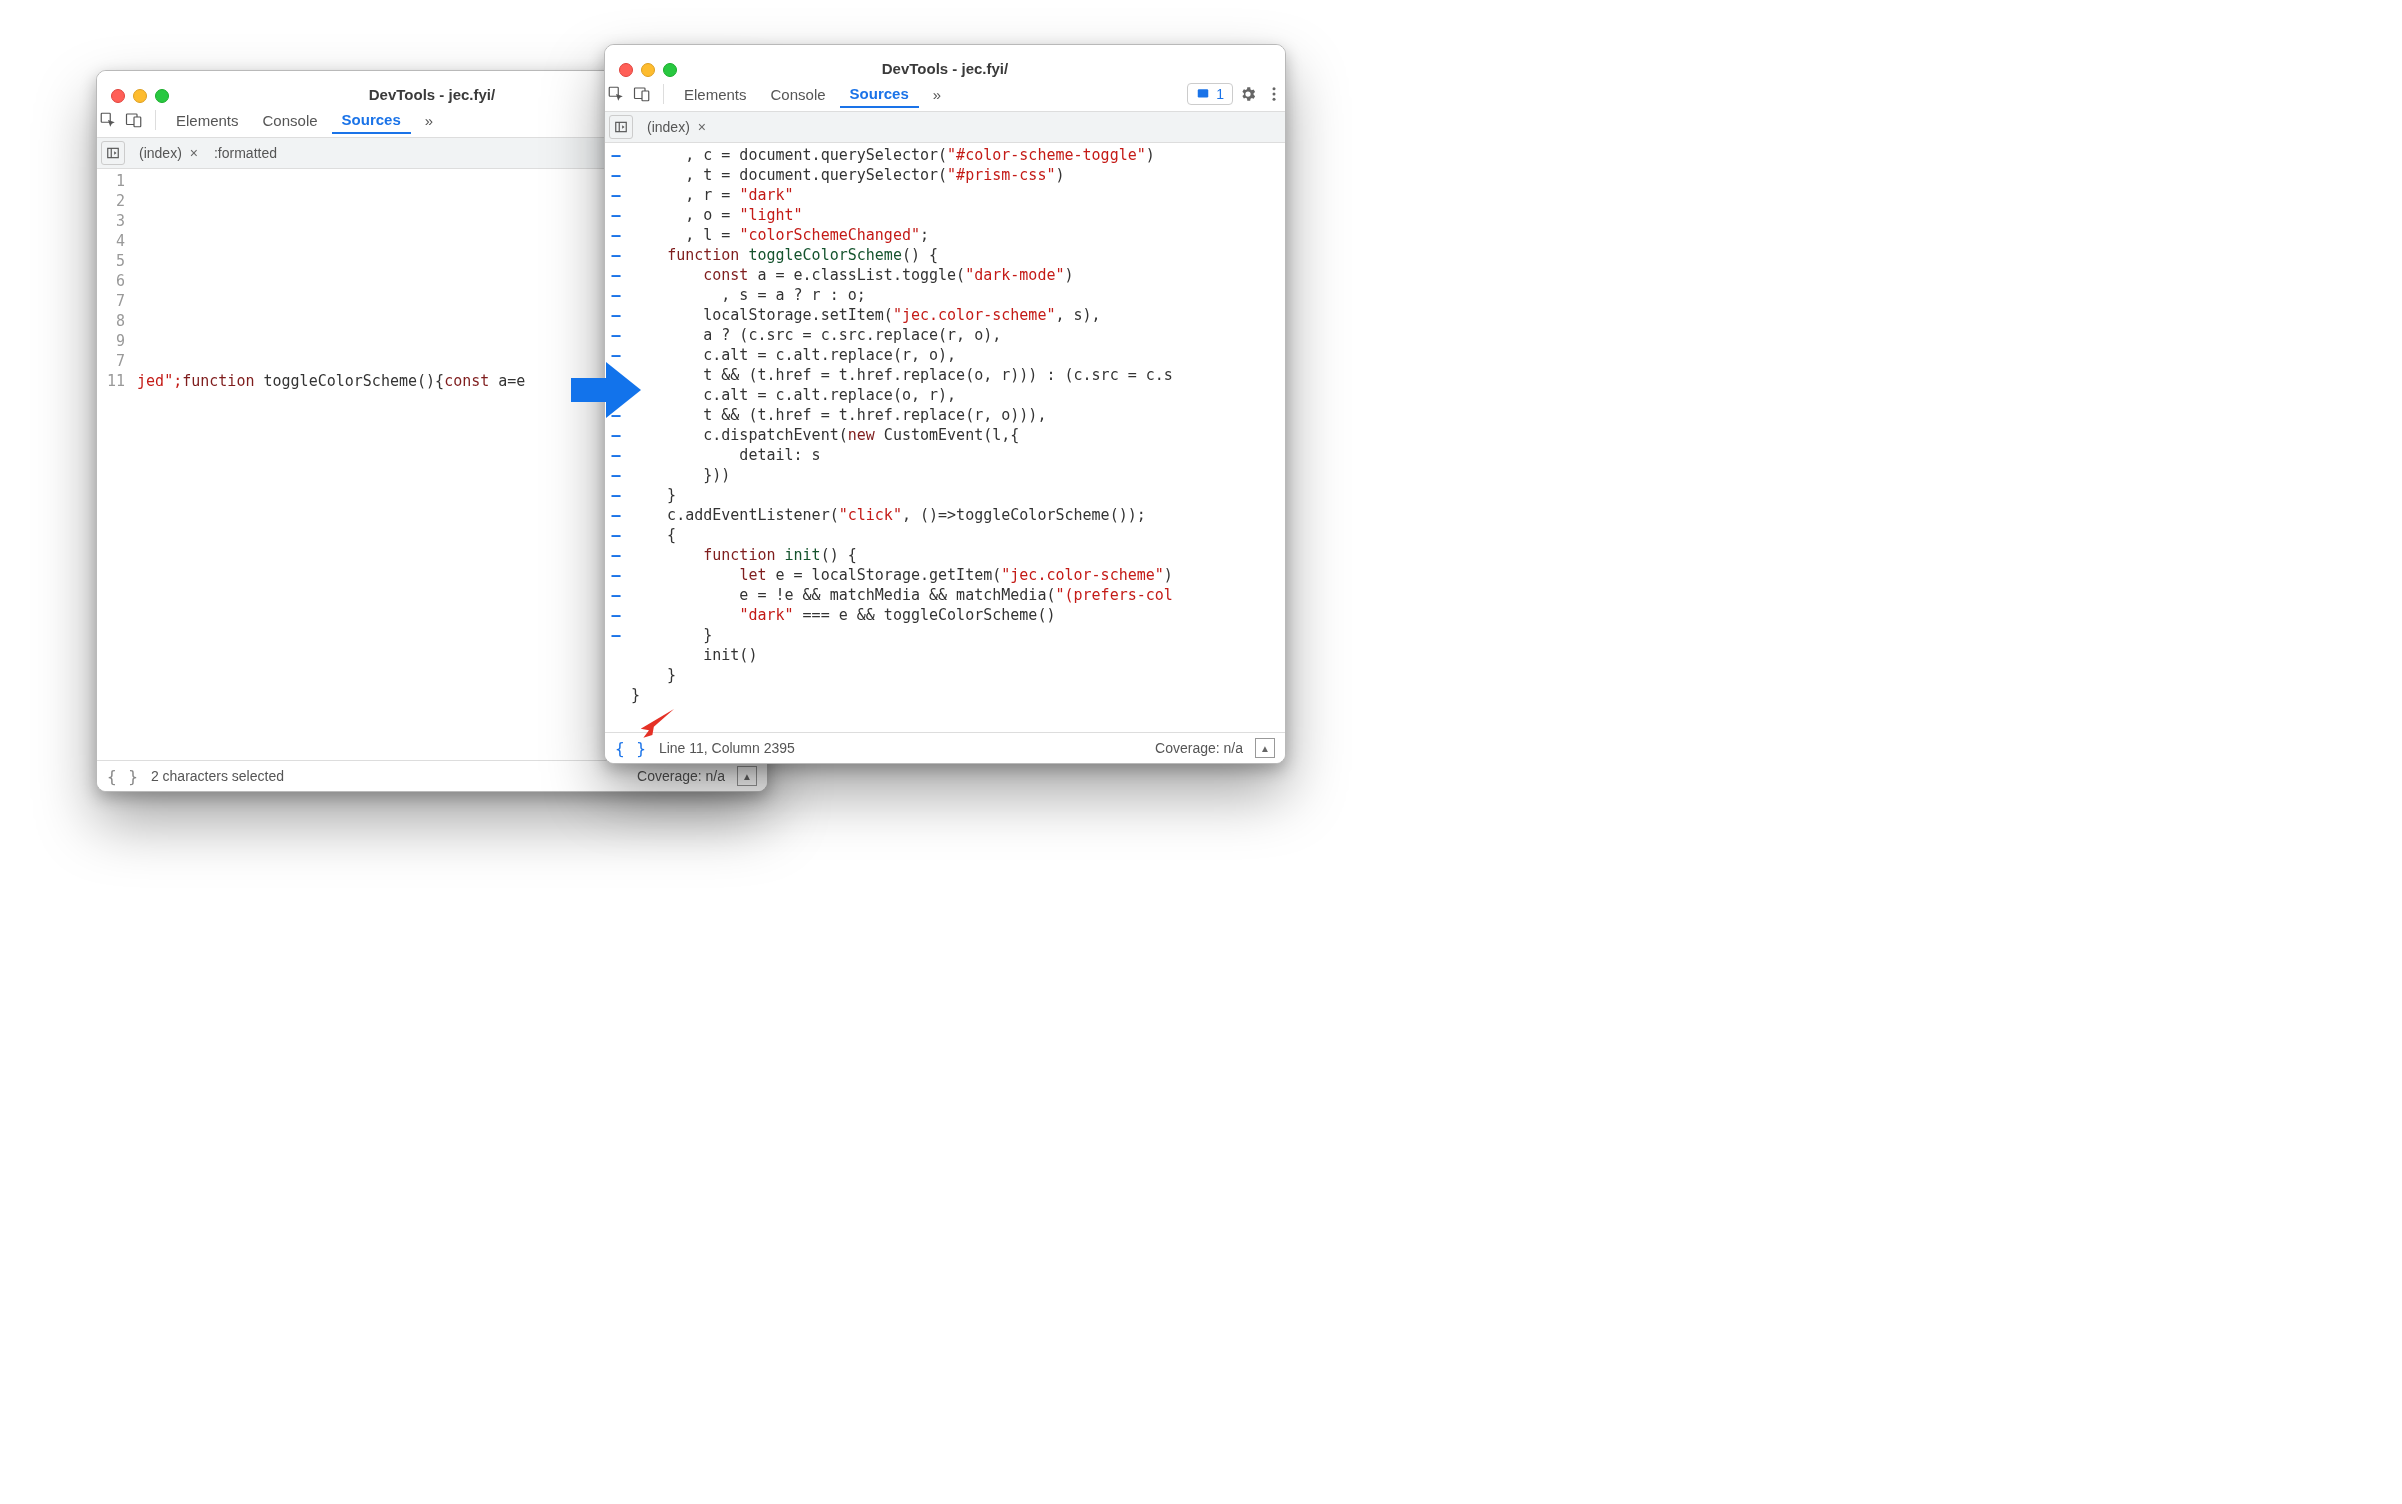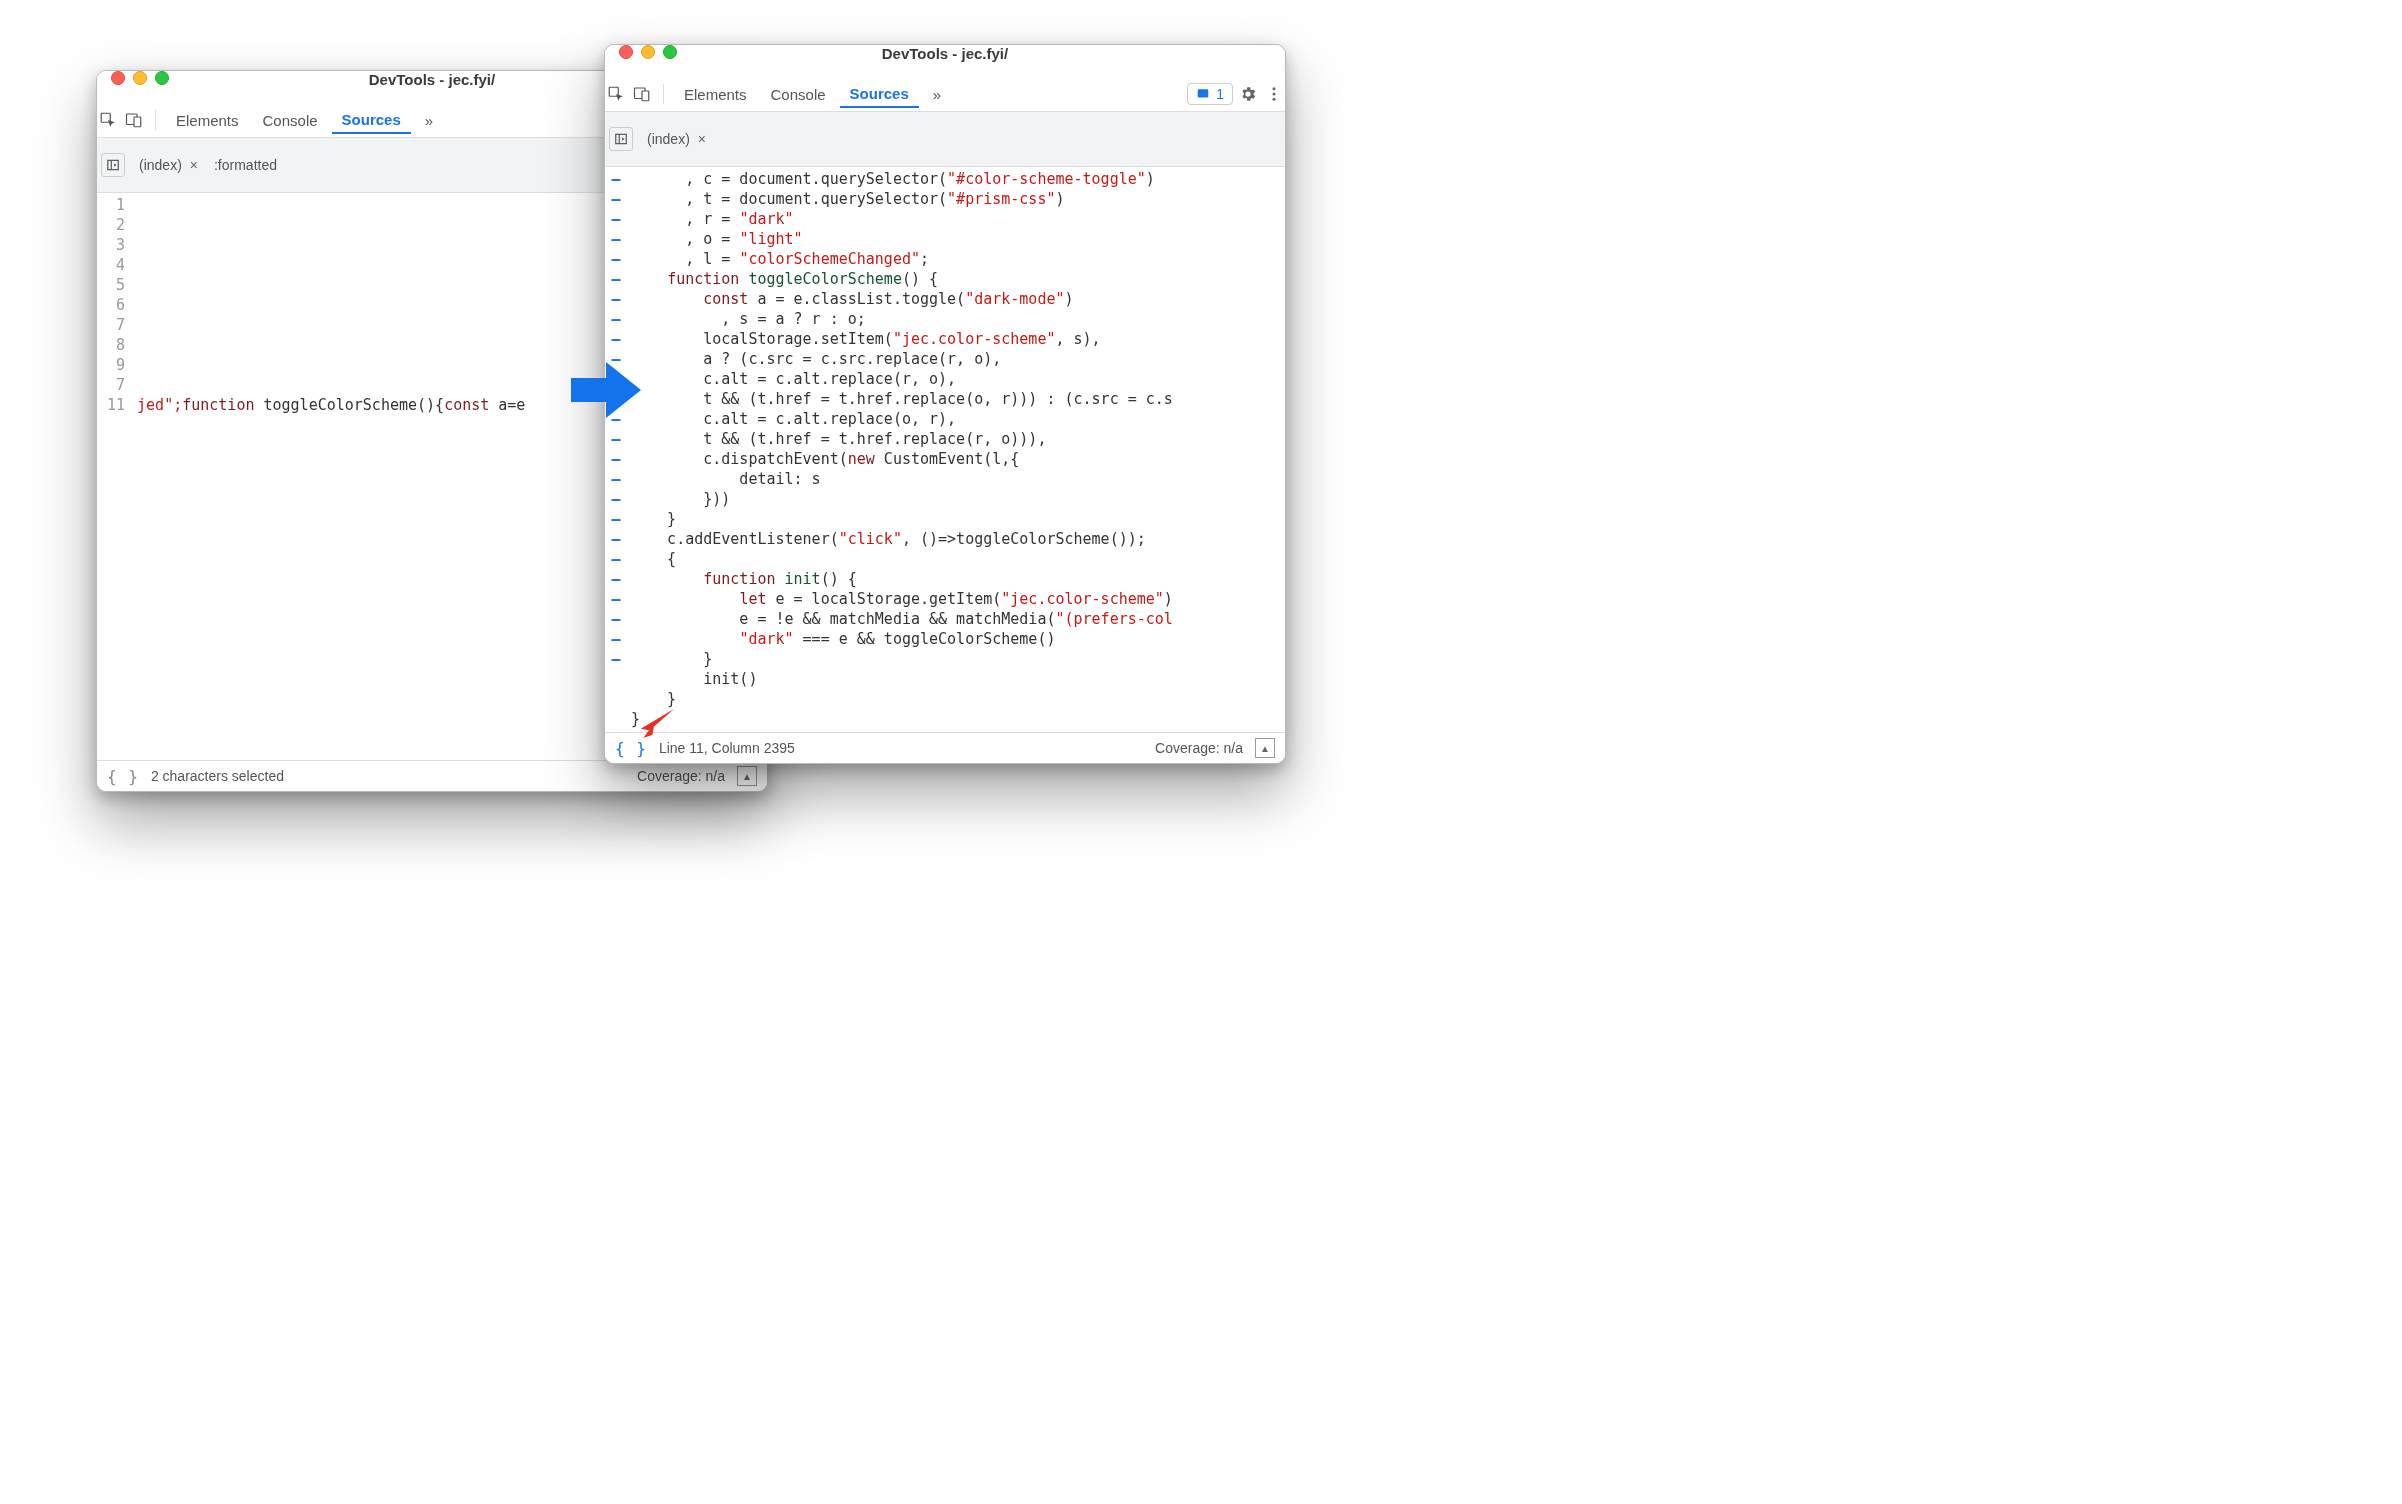--- a/index.html
+++ b/index.html
@@ -1,33 +1,33 @@
 <!DOCTYPE html>
 <html><head>
 <meta charset="utf-8">
 <style>
 html,body{margin:0;padding:0;background:transparent;font-family:-apple-system,BlinkMacSystemFont,"Segoe UI",Helvetica,Arial,sans-serif;font-size:16px;color:#333}
 .canvas{position:relative;width:1400px;height:900px}
 .window{position:absolute;background:#fff;border:1px solid #b9b9b9;border-radius:10px;box-shadow:0 30px 60px rgba(0,0,0,0.35),0 6px 16px rgba(0,0,0,0.25);overflow:hidden;display:flex;flex-direction:column}
-.titlebar{height:32px;display:flex;align-items:flex-start;position:relative;background:#fff;border-bottom:0}
+.titlebar{height:32px;display:flex;align-items:flex-end;position:relative;background:#fff;border-bottom:0}
 .traffic{display:flex;gap:8px;padding-left:14px}
 .tl{width:12px;height:12px;border-radius:50%}
 .tl.red{background:#ff5f57;border:0.5px solid #e0443e}
 .tl.yellow{background:#febc2e;border:0.5px solid #dd9f22}
 .tl.green{background:#28c840;border:0.5px solid #1aad2b}
 .title{position:absolute;left:0;right:0;text-align:center;font-size:15px;font-weight:600;color:#3a3a3a;pointer-events:none}
 .toolbar{height:34px;border-bottom:1px solid #ddd;display:flex;align-items:center;padding:0 0;gap:4px;font-size:15px;color:#555}
 .tb-sep{width:1px;height:20px;background:#ddd;margin:0 6px}
 .tb-icon{width:22px;height:22px;display:flex;align-items:center;justify-content:center;color:#555}
 .tb-icon svg{width:18px;height:18px}
 .tab{padding:4px 10px;cursor:default}
 .tab.active{color:#1a73e8;border-bottom:2px solid #1a73e8;font-weight:700}
 .flex-spacer{flex:1}
 .issues{display:flex;align-items:center;gap:6px;border:1px solid #ccc;border-radius:4px;padding:2px 8px;color:#1a73e8;font-size:14px}
-.filebar{height:30px;background:#f1f3f4;border-bottom:1px solid #ddd;display:flex;align-items:center;padding:12px 4px;font-size:14px;color:#555;gap:0}
+.filebar{height:30px;background:#f1f3f4;border-bottom:1px solid #ddd;display:flex;align-items:center;padding:0 4px;font-size:14px;color:#555;gap:0}
 .file-tab{display:flex;align-items:center;gap:6px;padding:3px 8px;background:#f1f3f4}
 .file-tab.active{}
 .file-close{color:#666;font-size:14px;margin-left:2px}
 .pane-icon{width:22px;height:22px;display:flex;align-items:center;justify-content:center;border:1px solid #ccc;border-radius:3px;margin-right:6px}
 .editor{flex:1;display:flex;overflow:hidden;font-family:Menlo,Consolas,monospace;font-size:15px;line-height:20px;white-space:pre;background:#fff}
 .gutter{padding:2px 8px 2px 10px;text-align:right;color:#999;background:#fff;user-select:none}
 .markers{padding:2px 4px;color:#1a73e8;font-weight:700;user-select:none;text-align:center;width:14px}
 .code{padding:2px 4px;overflow:hidden}
 .code .k{color:#7f1d1d}
 .code .f{color:#14532d}

